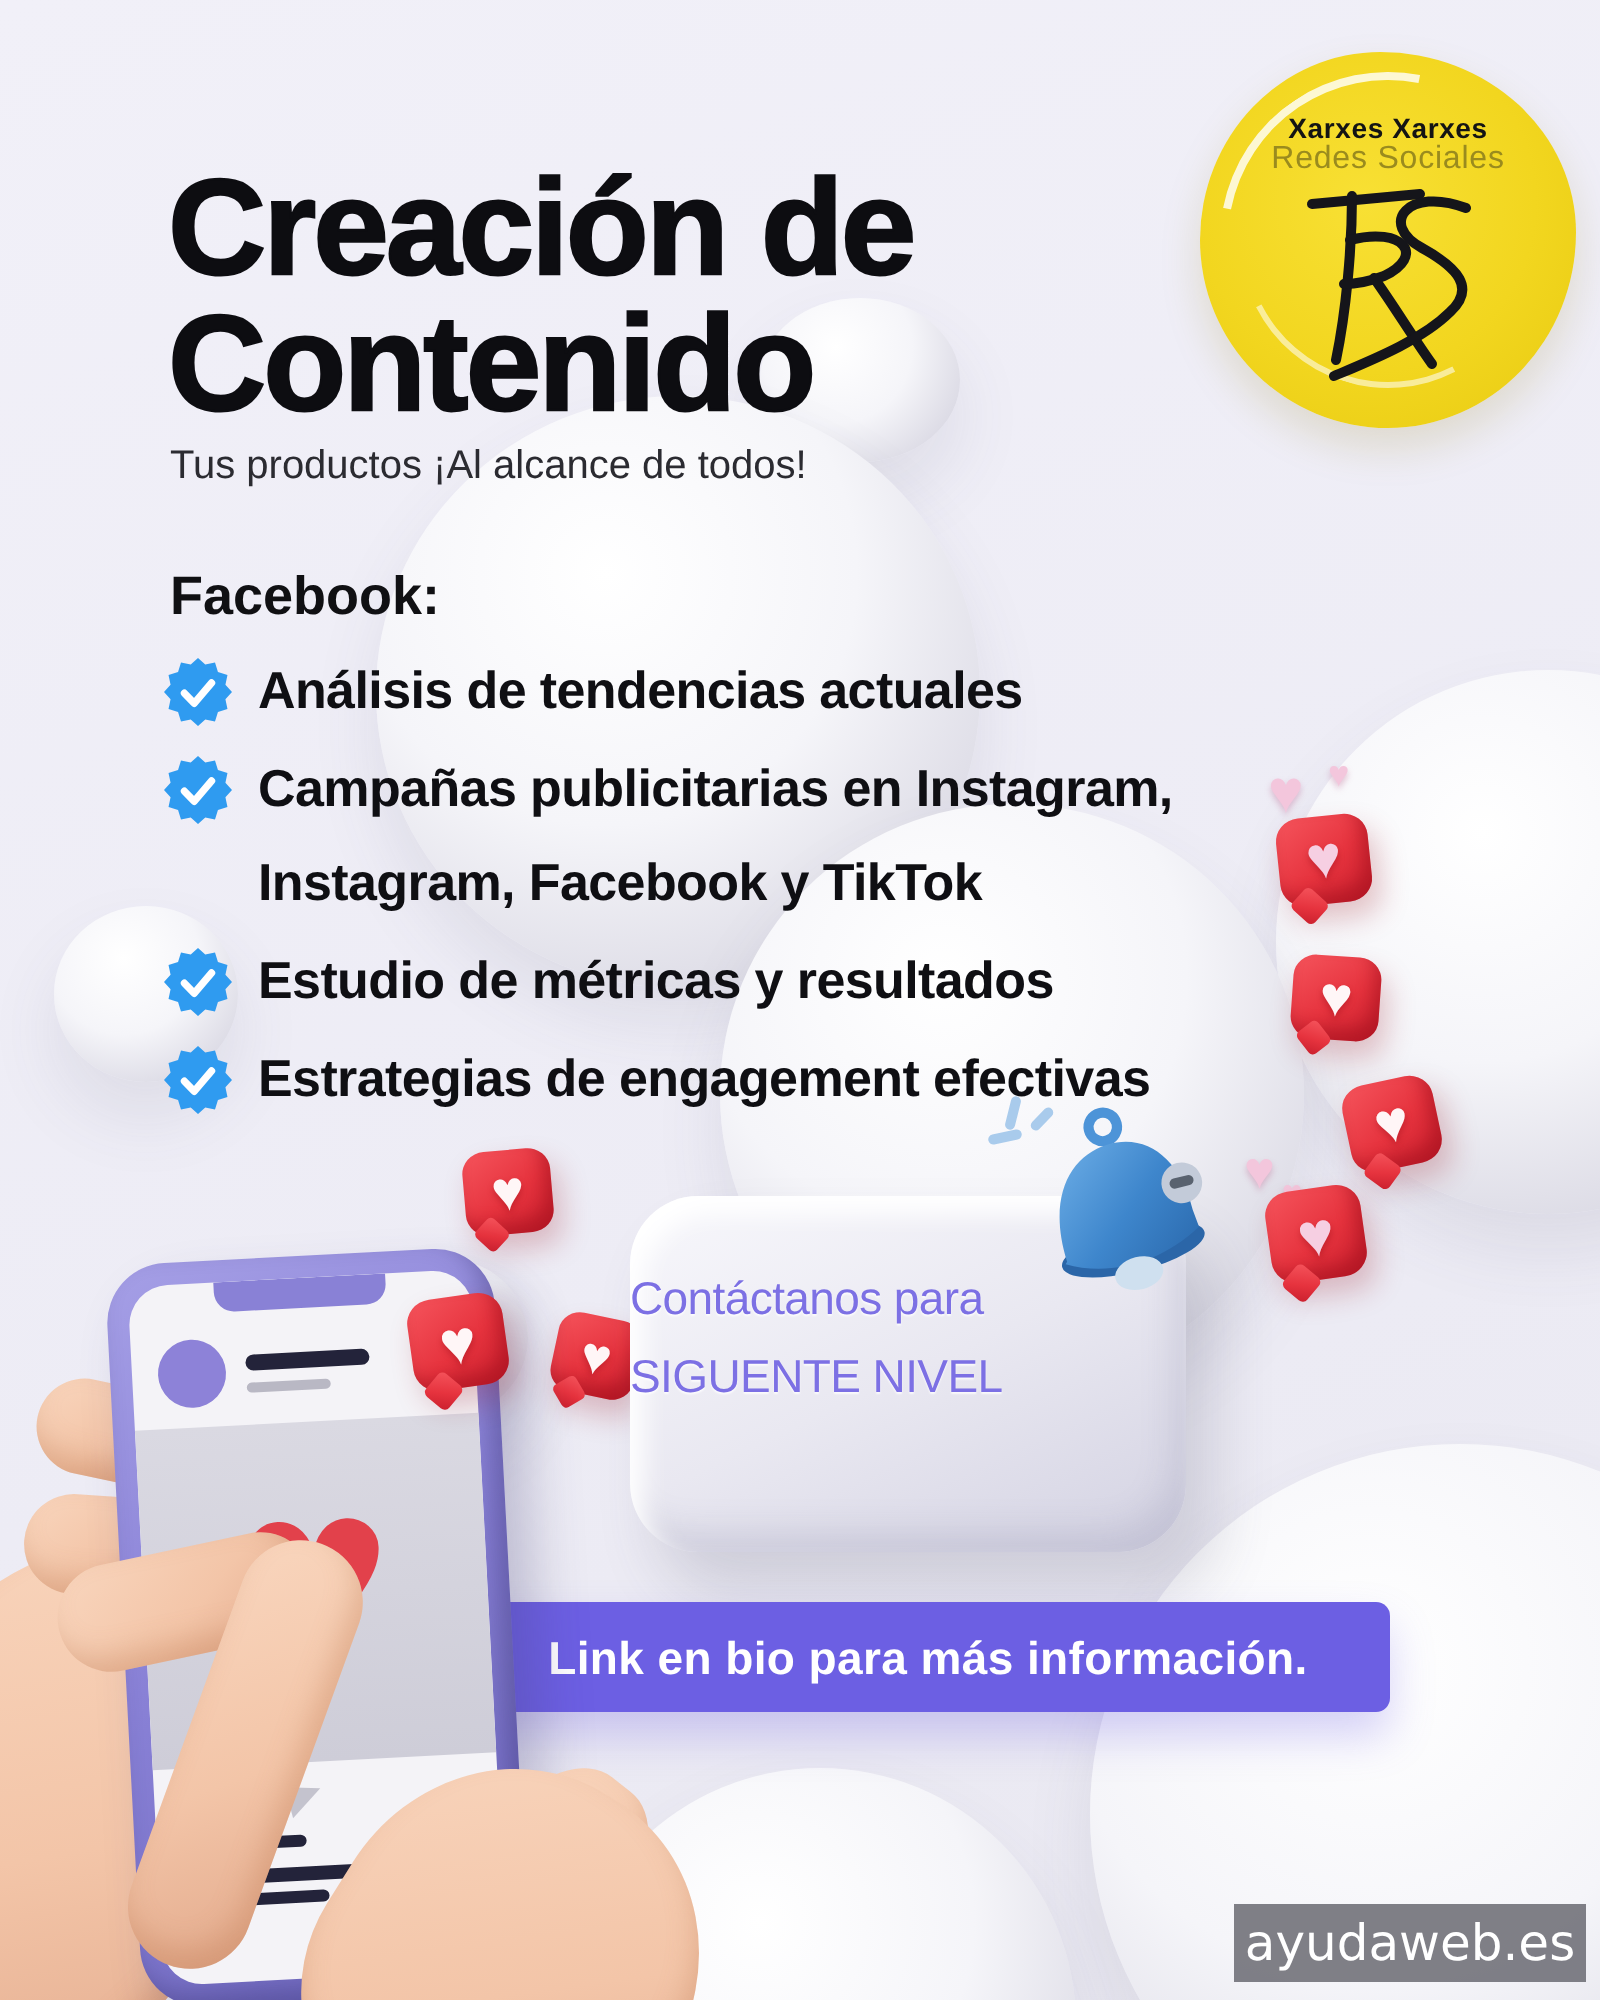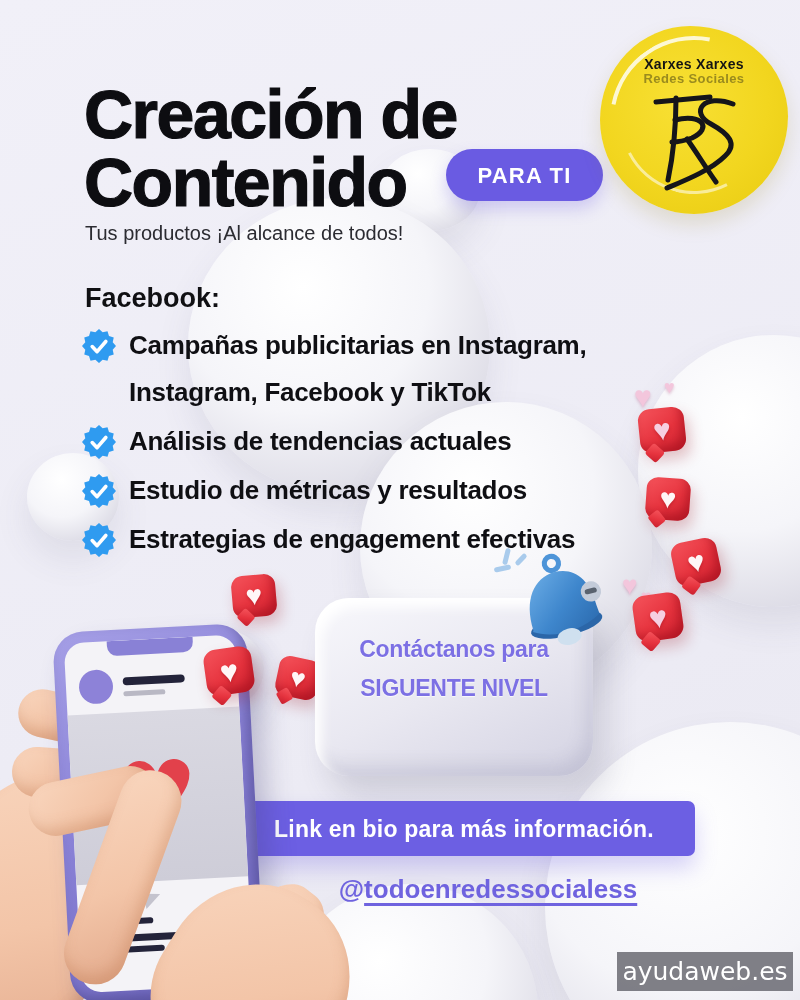--- a/index.html
+++ b/index.html
@@ -29,21 +29,21 @@
   .logo{position:absolute;left:598px;top:24px;width:192px;height:192px;z-index:5;}
   .logo-circle{position:absolute;inset:2px;border-radius:48% 52% 50% 50%/50% 48% 52% 50%;
     background:radial-gradient(circle at 44% 40%, #F8E034 0%, #F2D61F 55%, #E7CA10 100%);
     box-shadow:0 10px 20px rgba(150,130,20,.18);}
   .logo-arc1{position:absolute;inset:10px;border-radius:50%;border:4px solid transparent;
     border-top-color:rgba(255,255,255,.8);transform:rotate(-34deg);}
   .logo-arc2{position:absolute;inset:20px;border-radius:50%;border:3px solid transparent;
     border-bottom-color:rgba(255,255,255,.55);transform:rotate(18deg);}
   .logo-txt{position:absolute;left:0;right:0;top:32px;text-align:center;}
   .logo-l1{font-size:14px;font-weight:600;color:#141414;letter-spacing:.3px;}
-  .logo-l2{font-size:13px;font-weight:700;color:#9A8B1E;margin-top:-1px;letter-spacing:.4px;}
+  .logo-l2{font-size:16px;font-weight:400;color:#9A8B1E;margin-top:-1px;letter-spacing:.4px;}
   .logo-rs{position:absolute;left:36px;top:58px;}
   
   .creamos{position:absolute;left:85px;top:283px;z-index:5;font-size:27px;font-weight:700;color:#101013;}
   .services{position:absolute;left:82px;top:322px;width:575px;z-index:5;}
   .service{display:flex;gap:13px;margin-bottom:2px;}
   .service .txt{font-size:26px;font-weight:700;color:#0F0F13;line-height:47px;width:560px;letter-spacing:-0.3px;}
   .vbadge{flex:0 0 34px;width:34px;height:34px;margin-top:7px;}
   
   .like-bubble{position:absolute;z-index:2;border-radius:26%;
     background:linear-gradient(145deg,#F5545C 0%,#E6333E 55%,#C91F2D 100%);
@@ -57,21 +57,21 @@
   
   .bell{position:absolute;left:505px;top:546px;width:112px;height:112px;z-index:4;}
   .spark{position:absolute;background:#A9CBEC;border-radius:4px;z-index:4;}
   .sp1{left:494px;top:566px;width:17px;height:5px;transform:rotate(-12deg);}
   .sp2{left:504px;top:548px;width:5px;height:17px;transform:rotate(14deg);}
   .sp3{left:514px;top:557px;width:14px;height:5px;transform:rotate(-46deg);}
   
   .card{position:absolute;left:315px;top:598px;width:278px;height:178px;z-index:3;border-radius:34px;
     background:linear-gradient(155deg,#F8F8FC 0%,#E9E8F1 50%,#D3D2E2 100%);
     box-shadow:14px 20px 30px rgba(70,70,100,.18), inset 7px 9px 12px #FFFFFF, inset -7px -11px 16px rgba(120,120,155,.18);}
-  .card-text{padding-top:32px;text-align:center;font-size:23px;font-weight:700;line-height:39px;
+  .card-text{padding-top:32px;text-align:left;font-size:23px;font-weight:400;line-height:39px;
     color:#7C70E4;letter-spacing:-0.3px;text-shadow:0 1px 1px rgba(255,255,255,.8);}
   
   .linkbar{position:absolute;left:233px;top:801px;width:462px;height:55px;z-index:4;background:#6C5FE3;
     border-radius:7px;color:#FFFFFF;font-size:23px;font-weight:700;text-align:center;line-height:56px;
     letter-spacing:.2px;box-shadow:0 12px 22px rgba(108,95,227,.28);}
   .handle{position:absolute;left:318px;top:874px;width:340px;z-index:4;text-align:center;
     font-size:26px;font-weight:700;color:#6F63DF;}
   .handle .name{text-decoration:underline;text-decoration-thickness:3px;text-underline-offset:5px;}
   
   .phone{position:absolute;left:52px;top:628px;width:194px;height:372px;z-index:6;border-radius:30px;
@@ -128,21 +128,20 @@
   <div class="sph sph4"></div>
   <div class="sph sph5"></div>
   <div class="sph sph6"></div>
   <div class="sph sph7"></div>
   <div class="sph sph8"></div>
 
   <div class="title">
     <div>Creación de</div>
     <div>Contenido</div>
   </div>
-  <div class="pill">PARA TI</div>
   <div class="subtitle">Tus productos ¡Al alcance de todos!</div>
 
   <div class="logo">
     <div class="logo-circle">
       <div class="logo-arc1"></div>
       <div class="logo-arc2"></div>
     </div>
     <div class="logo-txt">
       <div class="logo-l1">Xarxes Xarxes</div>
       <div class="logo-l2">Redes Sociales</div>
@@ -158,28 +157,28 @@
     </svg>
   </div>
 
   <div class="creamos">Facebook:</div>
   <div class="services">
     <div class="service">
       <svg class="vbadge" viewBox="0 0 30 30">
         <polygon fill="#2F9BF0" points="30,15 27.1,18.2 28,22.5 23.8,23.8 22.5,28 18.2,27.1 15,30 11.8,27.1 7.5,28 6.2,23.8 2,22.5 2.9,18.2 0,15 2.9,11.8 2,7.5 6.2,6.2 7.5,2 11.8,2.9 15,0 18.2,2.9 22.5,2 23.8,6.2 28,7.5 27.1,11.8"></polygon>
         <polyline points="9,15.5 13.3,20 21,11" fill="none" stroke="#fff" stroke-width="3.2" stroke-linecap="round" stroke-linejoin="round"></polyline>
       </svg>
+      <div class="txt">Análisis de tendencias actuales</div>
+    </div>
+    <div class="service">
+      <svg class="vbadge" viewBox="0 0 30 30">
+        <polygon fill="#2F9BF0" points="30,15 27.1,18.2 28,22.5 23.8,23.8 22.5,28 18.2,27.1 15,30 11.8,27.1 7.5,28 6.2,23.8 2,22.5 2.9,18.2 0,15 2.9,11.8 2,7.5 6.2,6.2 7.5,2 11.8,2.9 15,0 18.2,2.9 22.5,2 23.8,6.2 28,7.5 27.1,11.8"></polygon>
+        <polyline points="9,15.5 13.3,20 21,11" fill="none" stroke="#fff" stroke-width="3.2" stroke-linecap="round" stroke-linejoin="round"></polyline>
+      </svg>
       <div class="txt">Campañas publicitarias en Instagram, Instagram, Facebook y TikTok</div>
-    </div>
-    <div class="service">
-      <svg class="vbadge" viewBox="0 0 30 30">
-        <polygon fill="#2F9BF0" points="30,15 27.1,18.2 28,22.5 23.8,23.8 22.5,28 18.2,27.1 15,30 11.8,27.1 7.5,28 6.2,23.8 2,22.5 2.9,18.2 0,15 2.9,11.8 2,7.5 6.2,6.2 7.5,2 11.8,2.9 15,0 18.2,2.9 22.5,2 23.8,6.2 28,7.5 27.1,11.8"></polygon>
-        <polyline points="9,15.5 13.3,20 21,11" fill="none" stroke="#fff" stroke-width="3.2" stroke-linecap="round" stroke-linejoin="round"></polyline>
-      </svg>
-      <div class="txt">Análisis de tendencias actuales</div>
     </div>
     <div class="service">
       <svg class="vbadge" viewBox="0 0 30 30">
         <polygon fill="#2F9BF0" points="30,15 27.1,18.2 28,22.5 23.8,23.8 22.5,28 18.2,27.1 15,30 11.8,27.1 7.5,28 6.2,23.8 2,22.5 2.9,18.2 0,15 2.9,11.8 2,7.5 6.2,6.2 7.5,2 11.8,2.9 15,0 18.2,2.9 22.5,2 23.8,6.2 28,7.5 27.1,11.8"></polygon>
         <polyline points="9,15.5 13.3,20 21,11" fill="none" stroke="#fff" stroke-width="3.2" stroke-linecap="round" stroke-linejoin="round"></polyline>
       </svg>
       <div class="txt">Estudio de métricas y resultados</div>
     </div>
     <div class="service">
       <svg class="vbadge" viewBox="0 0 30 30">
@@ -239,23 +238,20 @@
   </svg>
 
   <div class="card">
     <div class="card-text">
       <div>Contáctanos para</div>
       <div>SIGUENTE NIVEL</div>
     </div>
   </div>
 
   <div class="linkbar">Link en bio para más información.</div>
-  <div class="handle">
-    <span>@</span><span class="name">todoenredessocialess</span>
-  </div>
 
   <div class="skin arm-left"></div>
   <div class="skin fingL1"></div>
   <div class="skin fingL2"></div>
   <div class="phone">
     <div class="screen">
       <div class="notch"></div>
       <div class="avatar"></div>
       <div class="uline1"></div>
       <div class="uline2"></div>

